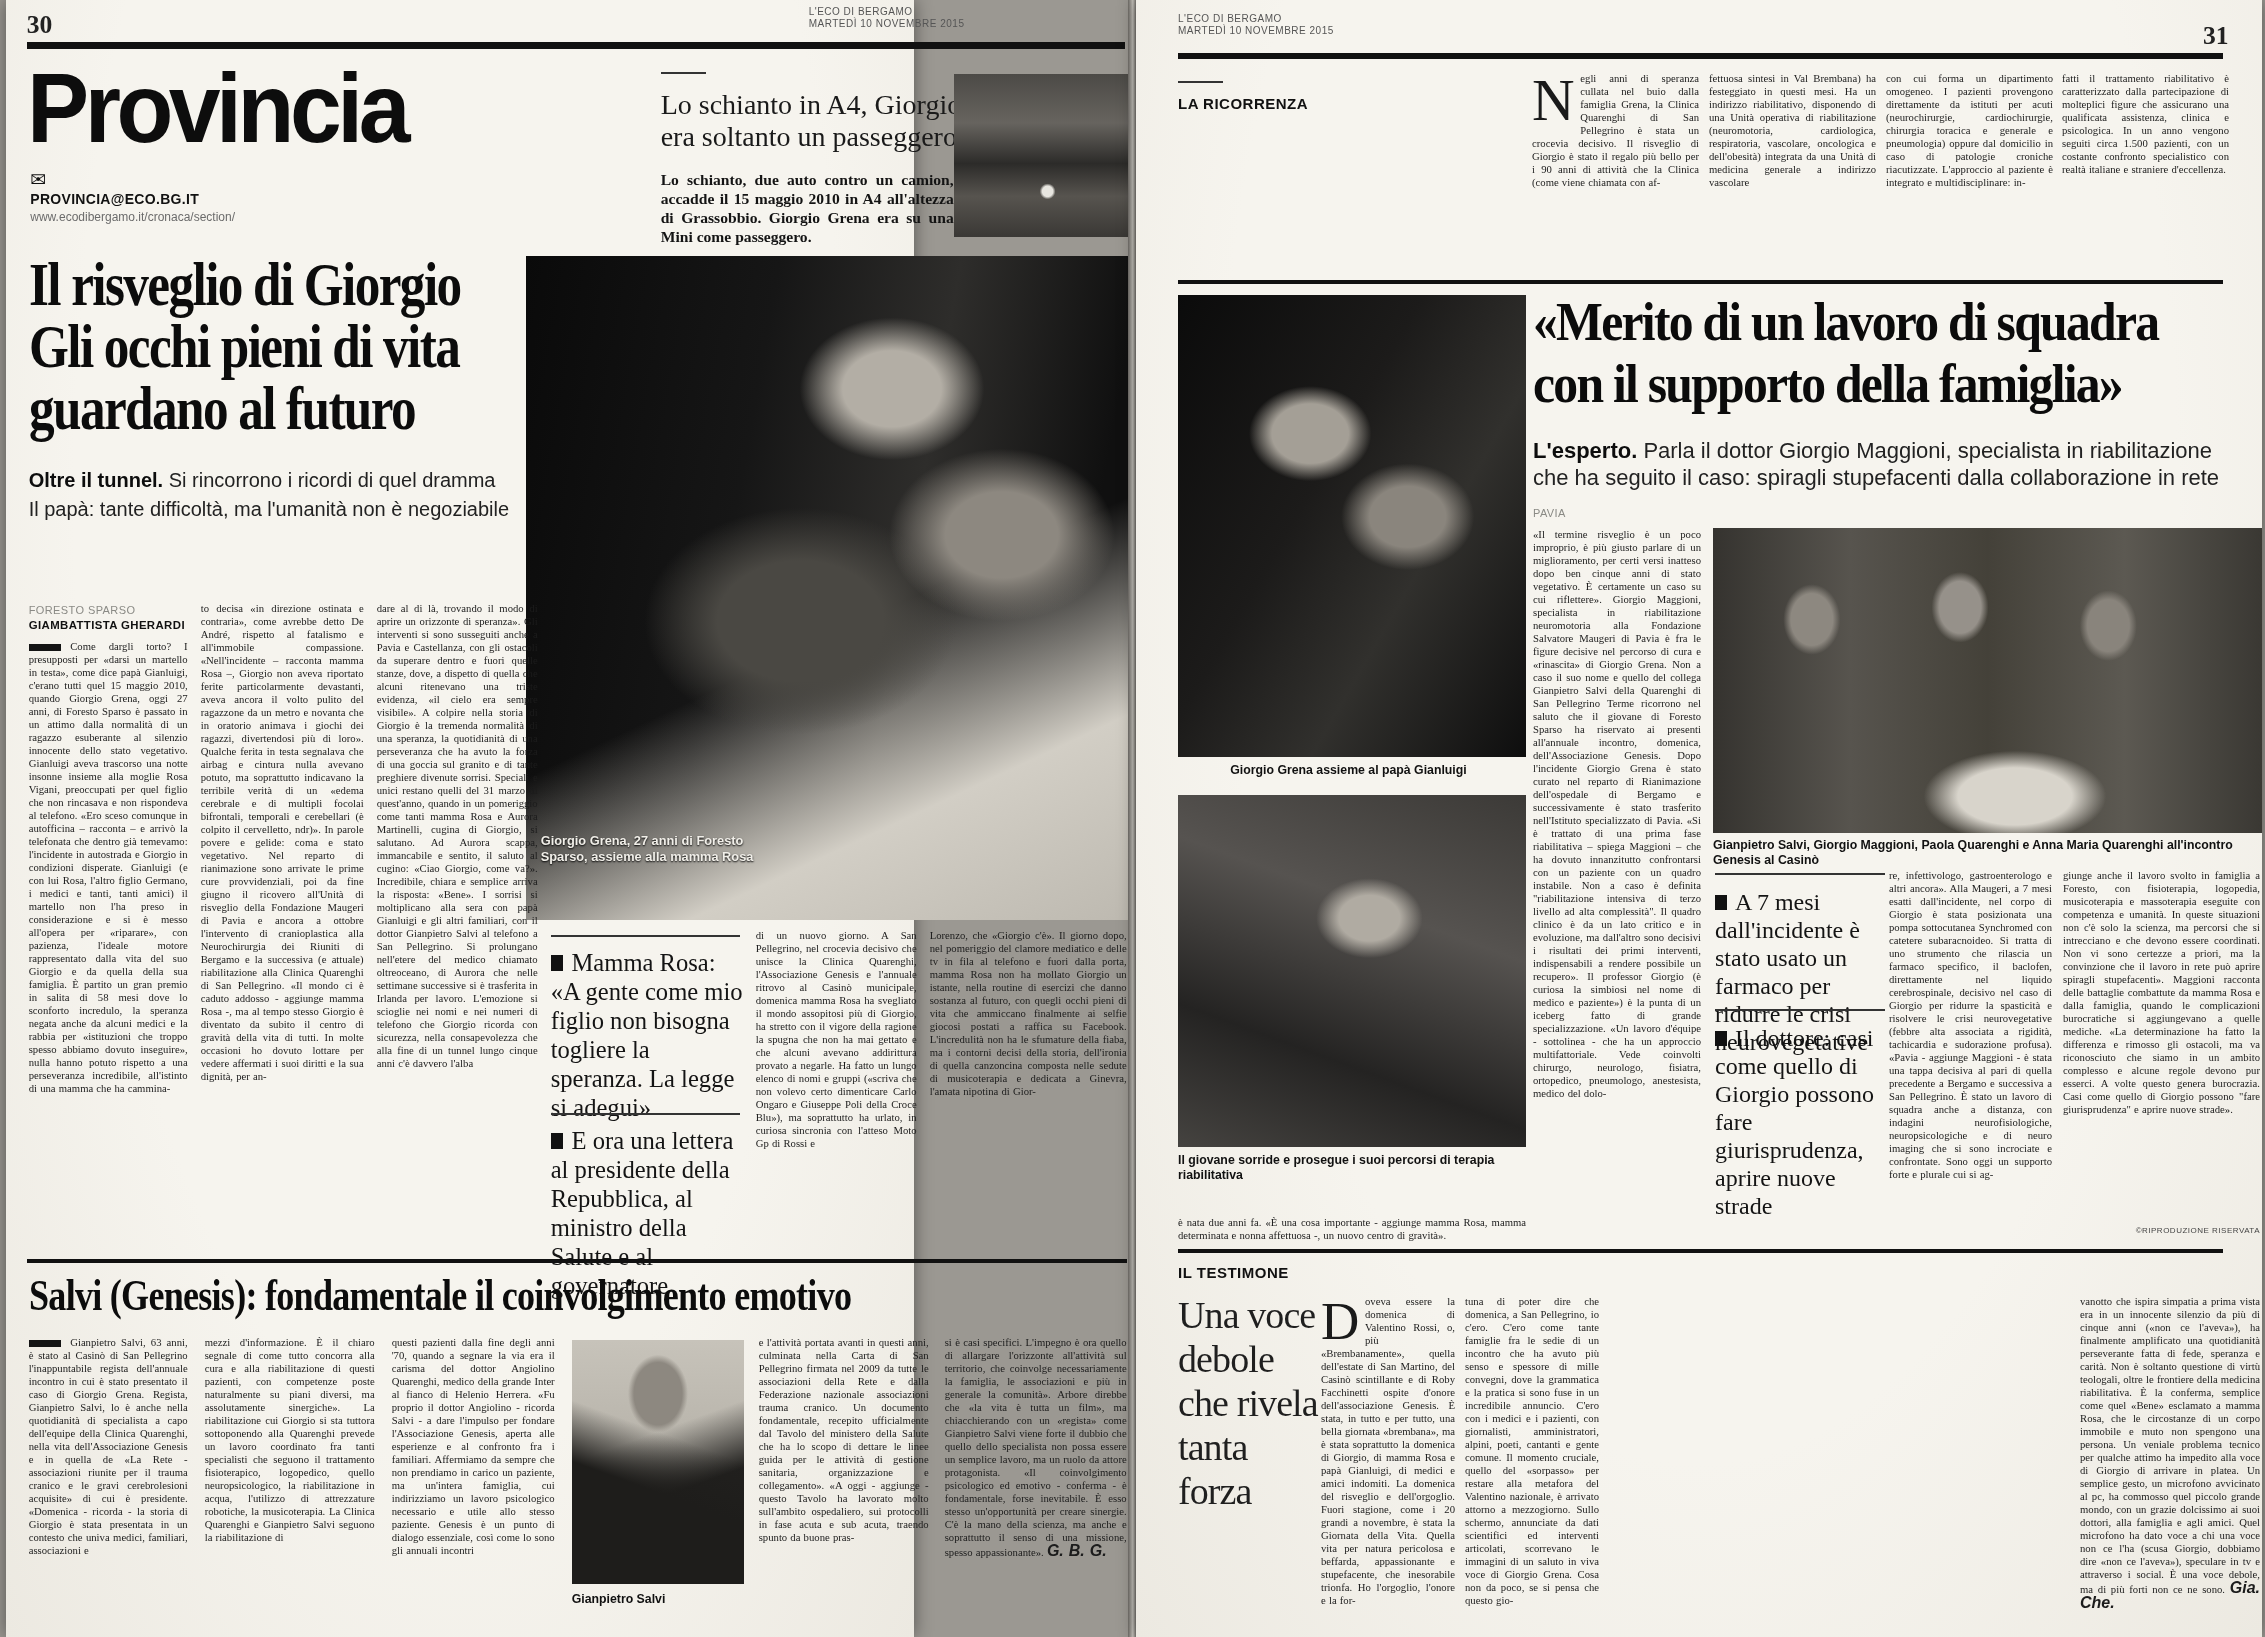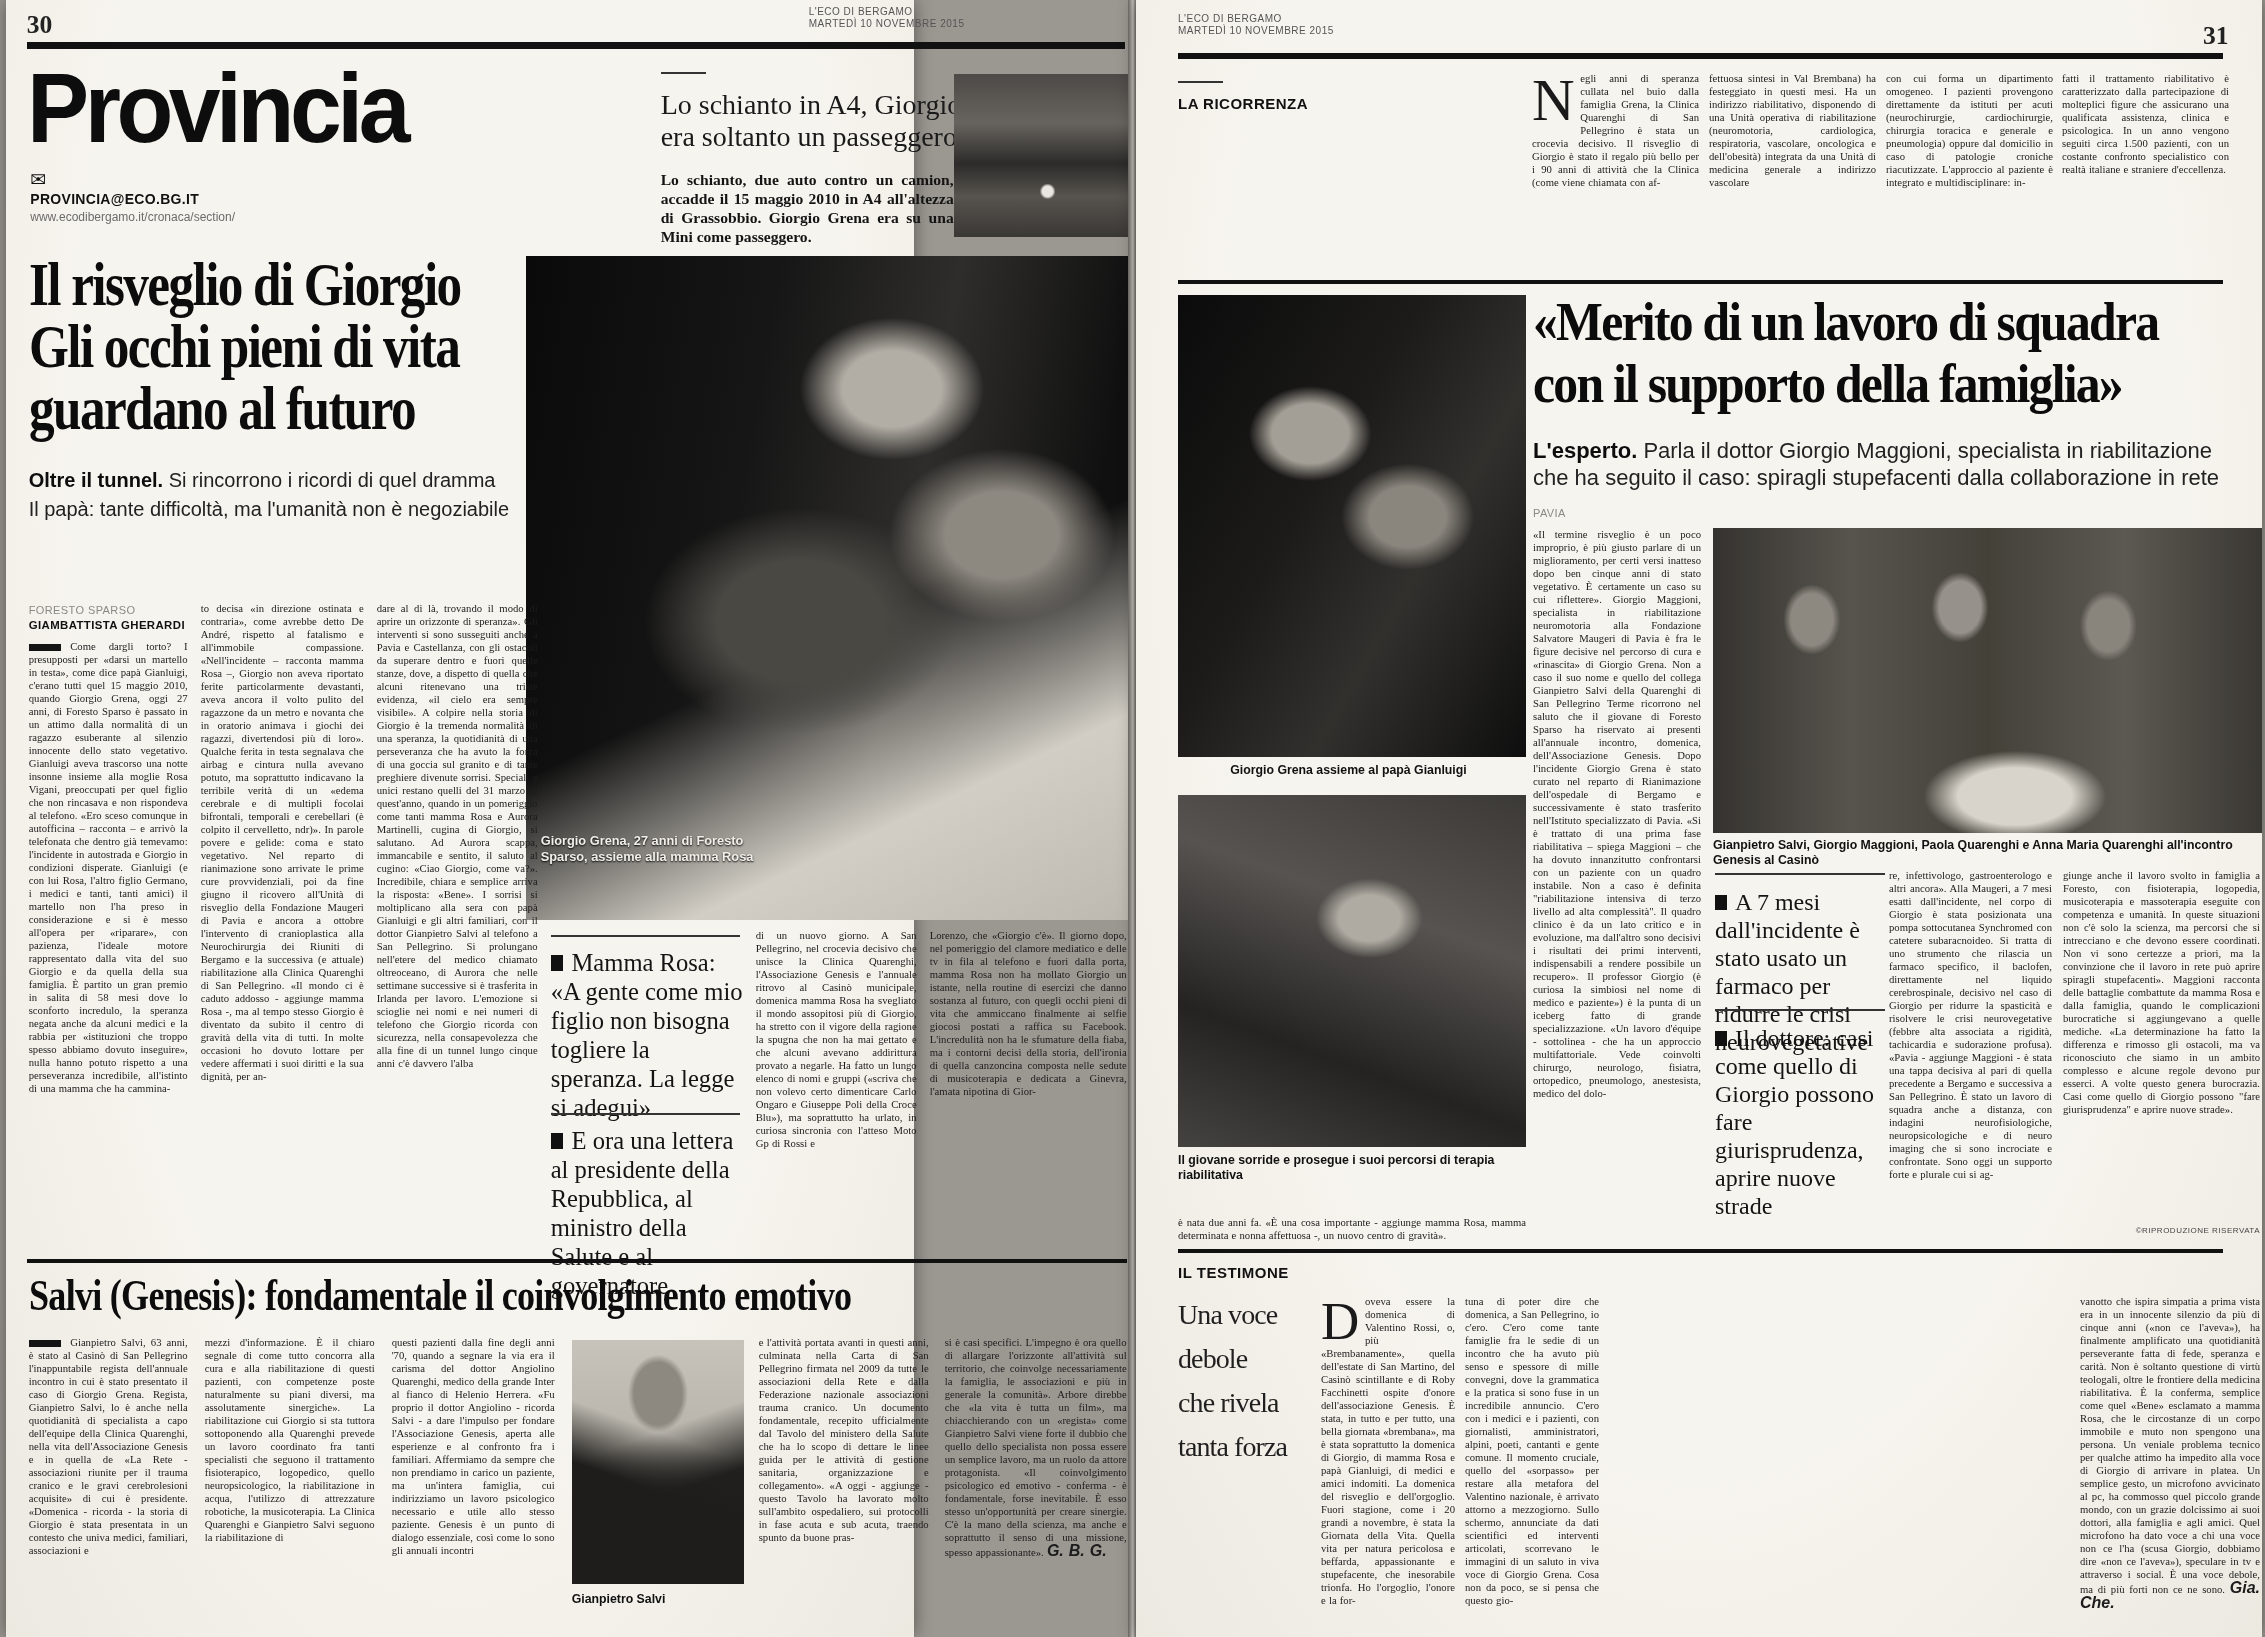--- a/index.html
+++ b/index.html
@@ -86,21 +86,21 @@
      radial-gradient(ellipse 38px 47px at 45% 26%, #96918a 0 55%, rgba(0,0,0,0) 75%),
      radial-gradient(ellipse 38px 47px at 72% 32%, #89847c 0 55%, rgba(0,0,0,0) 75%),
      radial-gradient(ellipse 114px 57px at 55% 88%, #d8d4cb 0 50%, rgba(0,0,0,0) 80%),
      linear-gradient(90deg,#35332f 0%,#57544e 25%,#444139 50%,#5c5952 75%,#3a3833 100%);}
   .ph-interv{background:
      linear-gradient(0deg, rgba(0,0,0,0) 70%, #d6d2c9 71%, #c9c5bc 84%, rgba(0,0,0,0) 85%),
      radial-gradient(ellipse 57px 66px at 70% 60%, #6d6a64 0 45%, rgba(0,0,0,0) 70%),
      linear-gradient(110deg,#14141 3 0%,#262523 45%,#0f0f0e 100%),
      linear-gradient(110deg,#141413 0%,#262523 45%,#0f0f0e 100%);}
   .qR{font-size:24px;line-height:28px;color:#141414;}
-  .bottomHeadR{font-size:28px;line-height:44px;color:#1f1f1f;letter-spacing:-0.9px;}
+  .bottomHeadR{font-size:38px;line-height:44px;color:#1f1f1f;letter-spacing:-0.9px;}
   .copyright{font-family:"Liberation Sans", sans-serif;font-size:8px;color:#444;letter-spacing:0.5px;}
   .sig{font-family:"Liberation Sans", sans-serif;font-weight:bold;font-size:16px;font-style:italic;}
 </style>
 </head>
 <body>
 
 <div class="canvas">
 
   <div class="page" id="pageL">
 

